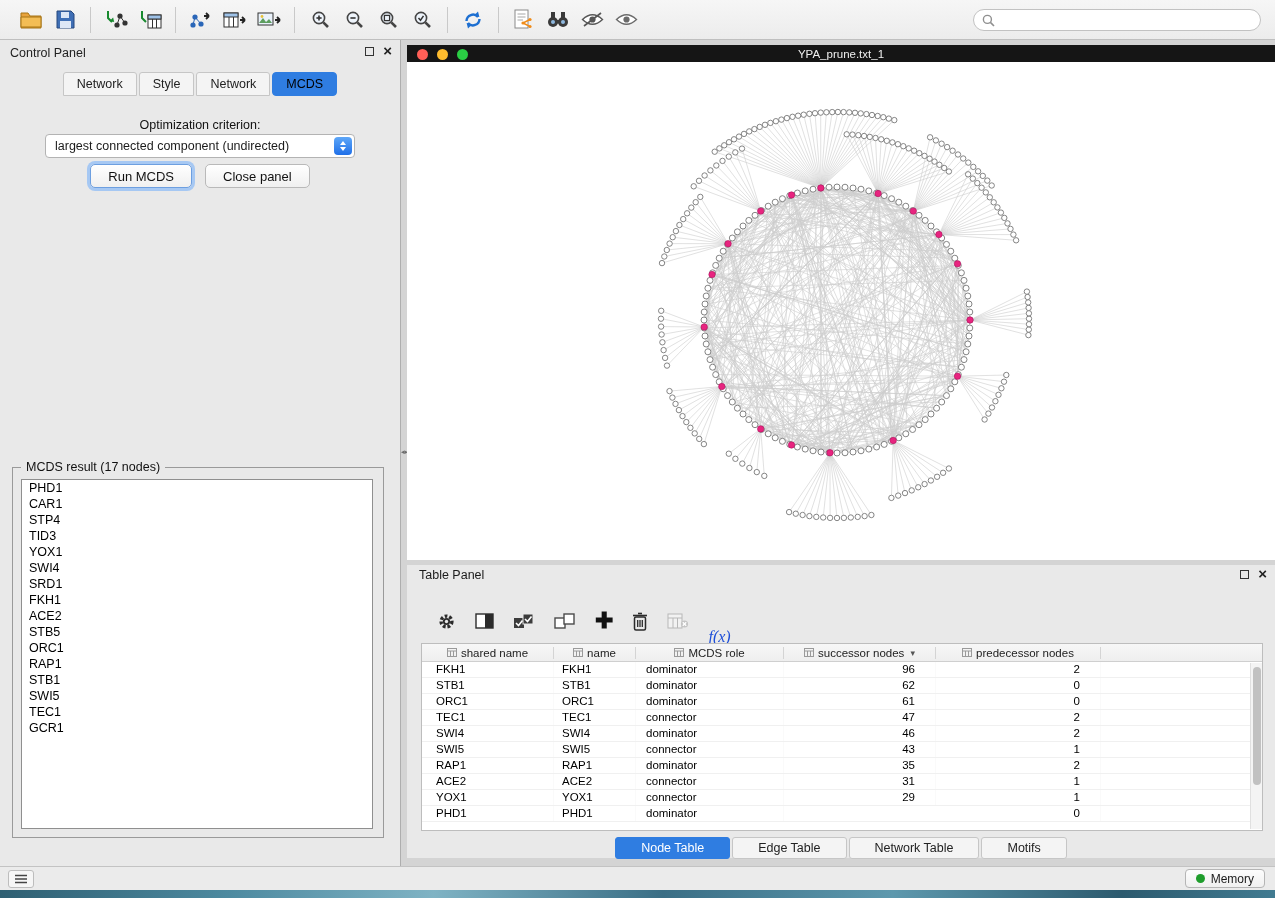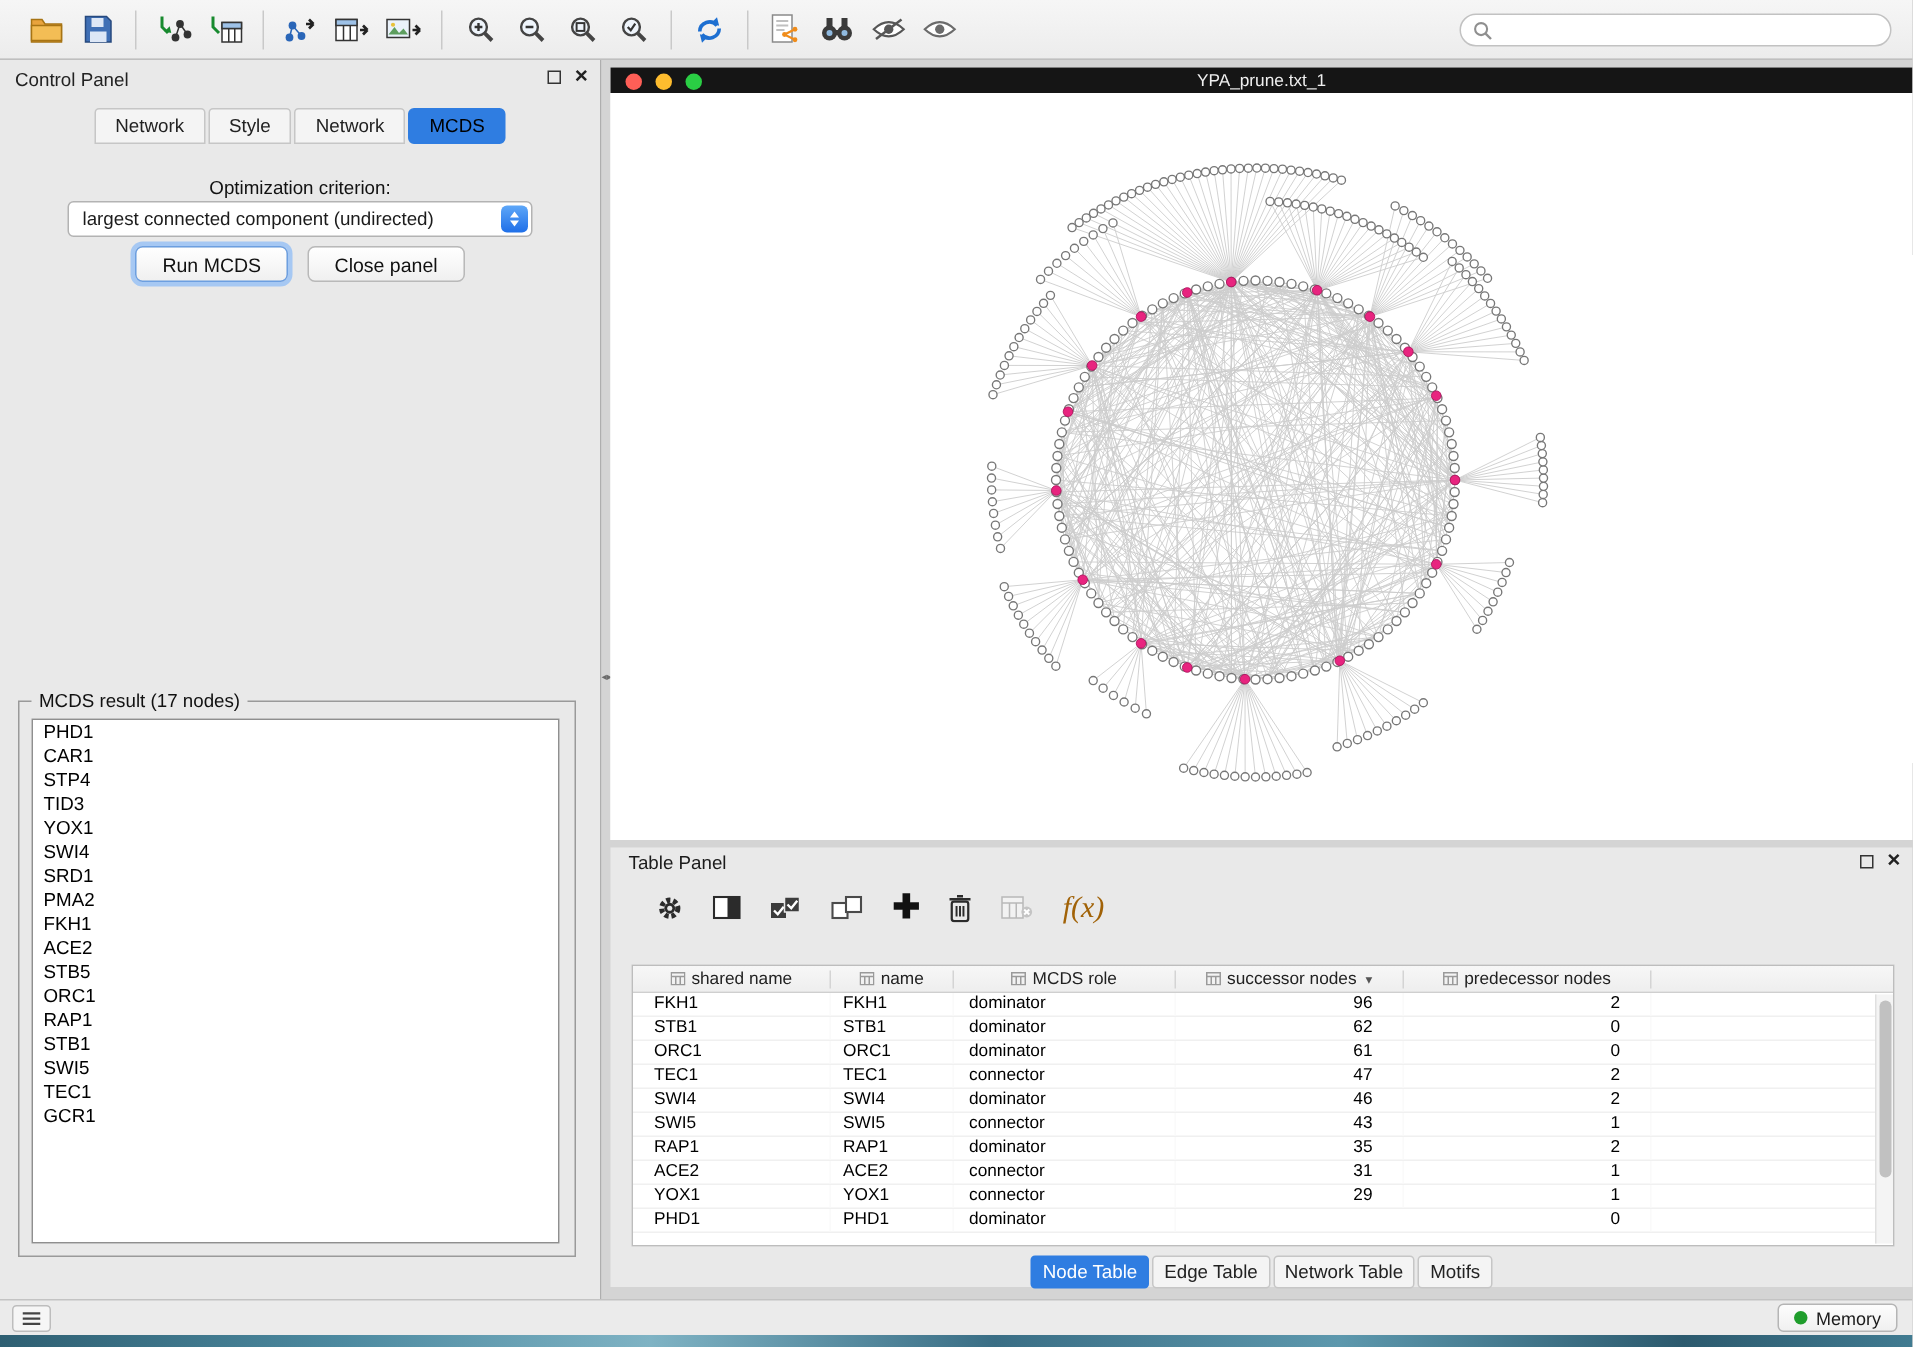--- a/index.html
+++ b/index.html
@@ -54,36 +54,36 @@
   .traffic { position:absolute; left:10px; top:3.5px; display:flex; gap:9px; }
   .light { width:11px; height:11px; border-radius:50%; }
   .net-canvas-wrap { position:absolute; left:0; top:17px; width:868px; height:498px; background:#fff; overflow:hidden; }
 
   
   .table-panel { position:absolute; left:407px; top:565px; width:868px; height:293px; background:#e9e9e9; }
   .tp-header { height:20px; line-height:20px; padding:0 12px; font-size:12.5px; position:relative; }
   .tp-toolbar { display:flex; align-items:center; gap:19px; padding:9px 0 7px 30px; }
   .tpi { display:inline-flex; align-items:center; justify-content:center; height:22px; }
   .plus-glyph { font-size:22px; font-weight:bold; color:#111; line-height:20px; }
-  .fx-glyph { font-family:"Liberation Serif", serif; font-style:italic; font-size:20px; color:#a16207; }
+  .fx-glyph { font-family:"Liberation Serif", serif; font-style:italic; font-size:16px; color:#1d4ed8;margin-top:32px; }
   .table-wrap { position:absolute; left:14px; right:12px; top:78px; height:188px; background:#fff; border:1px solid #bdbdbd; overflow:hidden; }
   .table-header-row { display:flex; height:18px; background:linear-gradient(#f7f7f7,#eeeeee); border-bottom:1px solid #cfcfcf;align-items:center; }
   .th { display:flex; align-items:center; justify-content:center; gap:4px; font-size:11.5px; color:#222;
     border-right:1px solid #d4d4d4; position:relative; }
   .sortarrow { color:#555; font-size:9px; margin-left:2px; }
   .tr { display:flex; height:16px; border-bottom:1px solid #f0f0f0; }
   .td { font-size:11.5px; color:#000; line-height:15px; border-right:1px solid #fafafa; white-space:nowrap; overflow:hidden; }
   .td.col0 { padding-left:14px; }
   .td.col1 { padding-left:8px; }
   .td.col2 { padding-left:10px; }
   .td.col3, .td.col4 { text-align:right; padding-right:20px; }
   .vscroll { position:absolute; right:0; top:19px; bottom:1px; width:12px; background:#f4f4f4; border-left:1px solid #e0e0e0; }
   .vthumb { position:absolute; left:1.5px; width:8px; top:4px; height:118px; background:#c1c1c1; border-radius:4px; }
   .table-tabs { position:absolute; left:0; right:0; top:272px; display:flex; justify-content:center; gap:2px; }
-  .ttab { padding:3px 7px; font-size:12.5px; background:#f4f4f4; border:1px solid #c6c6c6; color:#222; border-radius:3px; }
+  .ttab { padding:3px 25px; font-size:12.5px; background:#f4f4f4; border:1px solid #c6c6c6; color:#222; border-radius:3px; }
   .ttab.active { background:#2f7de1; border-color:#2f7de1; color:#fff; }
 
   
   .statusbar { position:absolute; left:0; top:866px; width:1275px; height:24px; background:#ebebeb; border-top:1px solid #c3c3c3; }
   .menu-btn { position:absolute; left:8px; top:3px; width:26px; height:18px; border:1px solid #bdbdbd; border-radius:3px; background:#f6f6f6; display:flex; align-items:center; justify-content:center; }
   .memory-btn { position:absolute; right:10px; top:2px; height:19px; border:1px solid #b5b5b5; border-radius:4px;
     background:linear-gradient(#fdfdfd,#f0f0f0); display:flex; align-items:center; gap:6px; padding:0 10px; font-size:12px; }
   .green-dot { width:9px; height:9px; border-radius:50%; background:#1f9d2c; }
   .desktop-strip { position:absolute; left:0; top:890px; width:1275px; height:8px;
     background:linear-gradient(90deg,#2e5f72,#4d8aa0 18%,#7fb3c4 34%,#3a6e85 52%,#5d98ad 70%,#2c5a6e 88%,#417b91); }
@@ -272,21 +272,20 @@
     <div class="groupbox">
       <span class="groupbox-legend">MCDS result (17 nodes)</span>
       <div class="mcds-list">
           <div class="mcds-item">PHD1</div>
           <div class="mcds-item">CAR1</div>
           <div class="mcds-item">STP4</div>
           <div class="mcds-item">TID3</div>
           <div class="mcds-item">YOX1</div>
           <div class="mcds-item">SWI4</div>
           <div class="mcds-item">SRD1</div>
-          <div class="mcds-item">PMA2</div>
           <div class="mcds-item">FKH1</div>
           <div class="mcds-item">ACE2</div>
           <div class="mcds-item">STB5</div>
           <div class="mcds-item">ORC1</div>
           <div class="mcds-item">RAP1</div>
           <div class="mcds-item">STB1</div>
           <div class="mcds-item">SWI5</div>
           <div class="mcds-item">TEC1</div>
           <div class="mcds-item">GCR1</div>
         </div>

